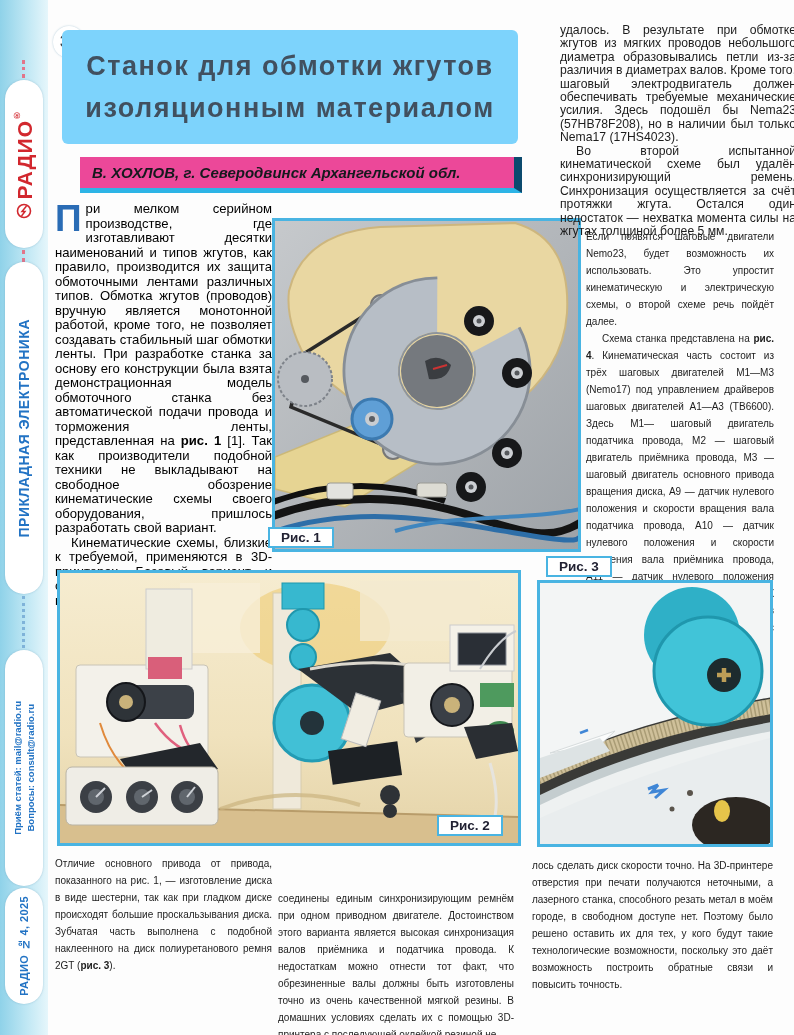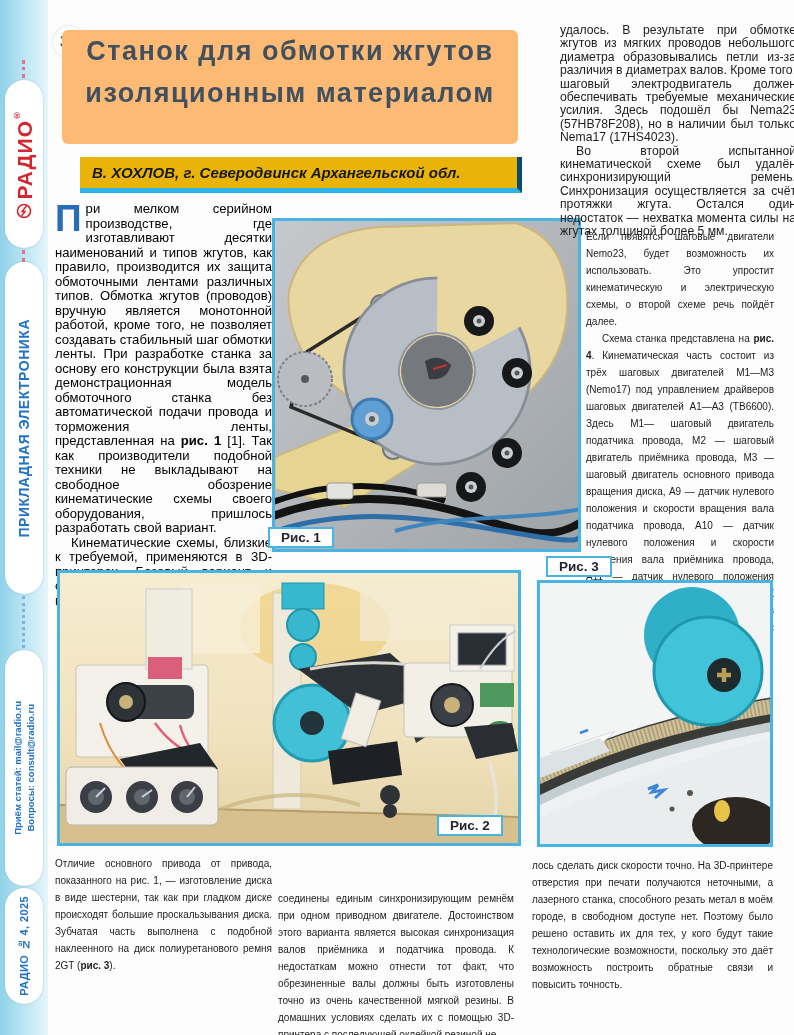--- a/index.html
+++ b/index.html
@@ -20,25 +20,25 @@
   .logo-reg{font-size:9px;vertical-align:super;}
   #section-pill{top:262px;height:332px;}
   .section-txt{color:#2273c4;font-weight:bold;font-size:14px;letter-spacing:.5px;}
   #contact-pill{top:650px;height:236px;gap:2px;}
   .contact-txt{color:#2273c4;font-weight:bold;font-size:9.5px;}
   #issue-pill{top:888px;height:116px;}
   .issue-txt{color:#2273c4;font-weight:bold;font-size:11px;letter-spacing:.4px;}
   .dots{position:absolute;left:22px;width:0;border-left:3px dotted #e2758a;}
 
   
-  #title-block{left:62px;top:30px;width:456px;height:114px;background:#fdba74;
-    border-radius:6px;text-align:center;box-sizing:border-box;}
+  #title-block{left:62px;top:30px;width:456px;height:114px;background:#7dd3fc;
+    border-radius:6px;text-align:center;padding-top:15px;box-sizing:border-box;}
   #title-block .t{font-weight:bold;font-size:27px;letter-spacing:1.5px;color:#41505f;line-height:42px;}
-  #author-box{left:80px;top:157px;width:442px;background:#eab308;box-sizing:border-box;
-    border-right:5px solid #0c4a6e;border-bottom:5px solid #2db4e6;
+  #author-box{left:80px;top:157px;width:442px;background:#ec4899;box-sizing:border-box;
+    border-right:8px solid #0c4a6e;border-bottom:5px solid #2db4e6;
     padding:7px 12px;font-weight:bold;font-style:italic;font-size:15px;color:#15191d;}
 
   
   .col p{margin:0;text-align:justify;}
   .ind{text-indent:16px;}
   .body-txt{font-size:12.2px;line-height:13.4px;color:#1c1c1c;}
   .small-txt{font-size:10px;line-height:17px;color:#1c1c1c;}
   .b{font-weight:bold;}
   .dropcap{float:left;font-weight:bold;color:#2a6cb5;font-size:37px;line-height:29px;margin:2px 4px 0 0;}
   #left-col{left:55px;top:202px;width:217px;font-size:13.1px;line-height:14.5px;}

